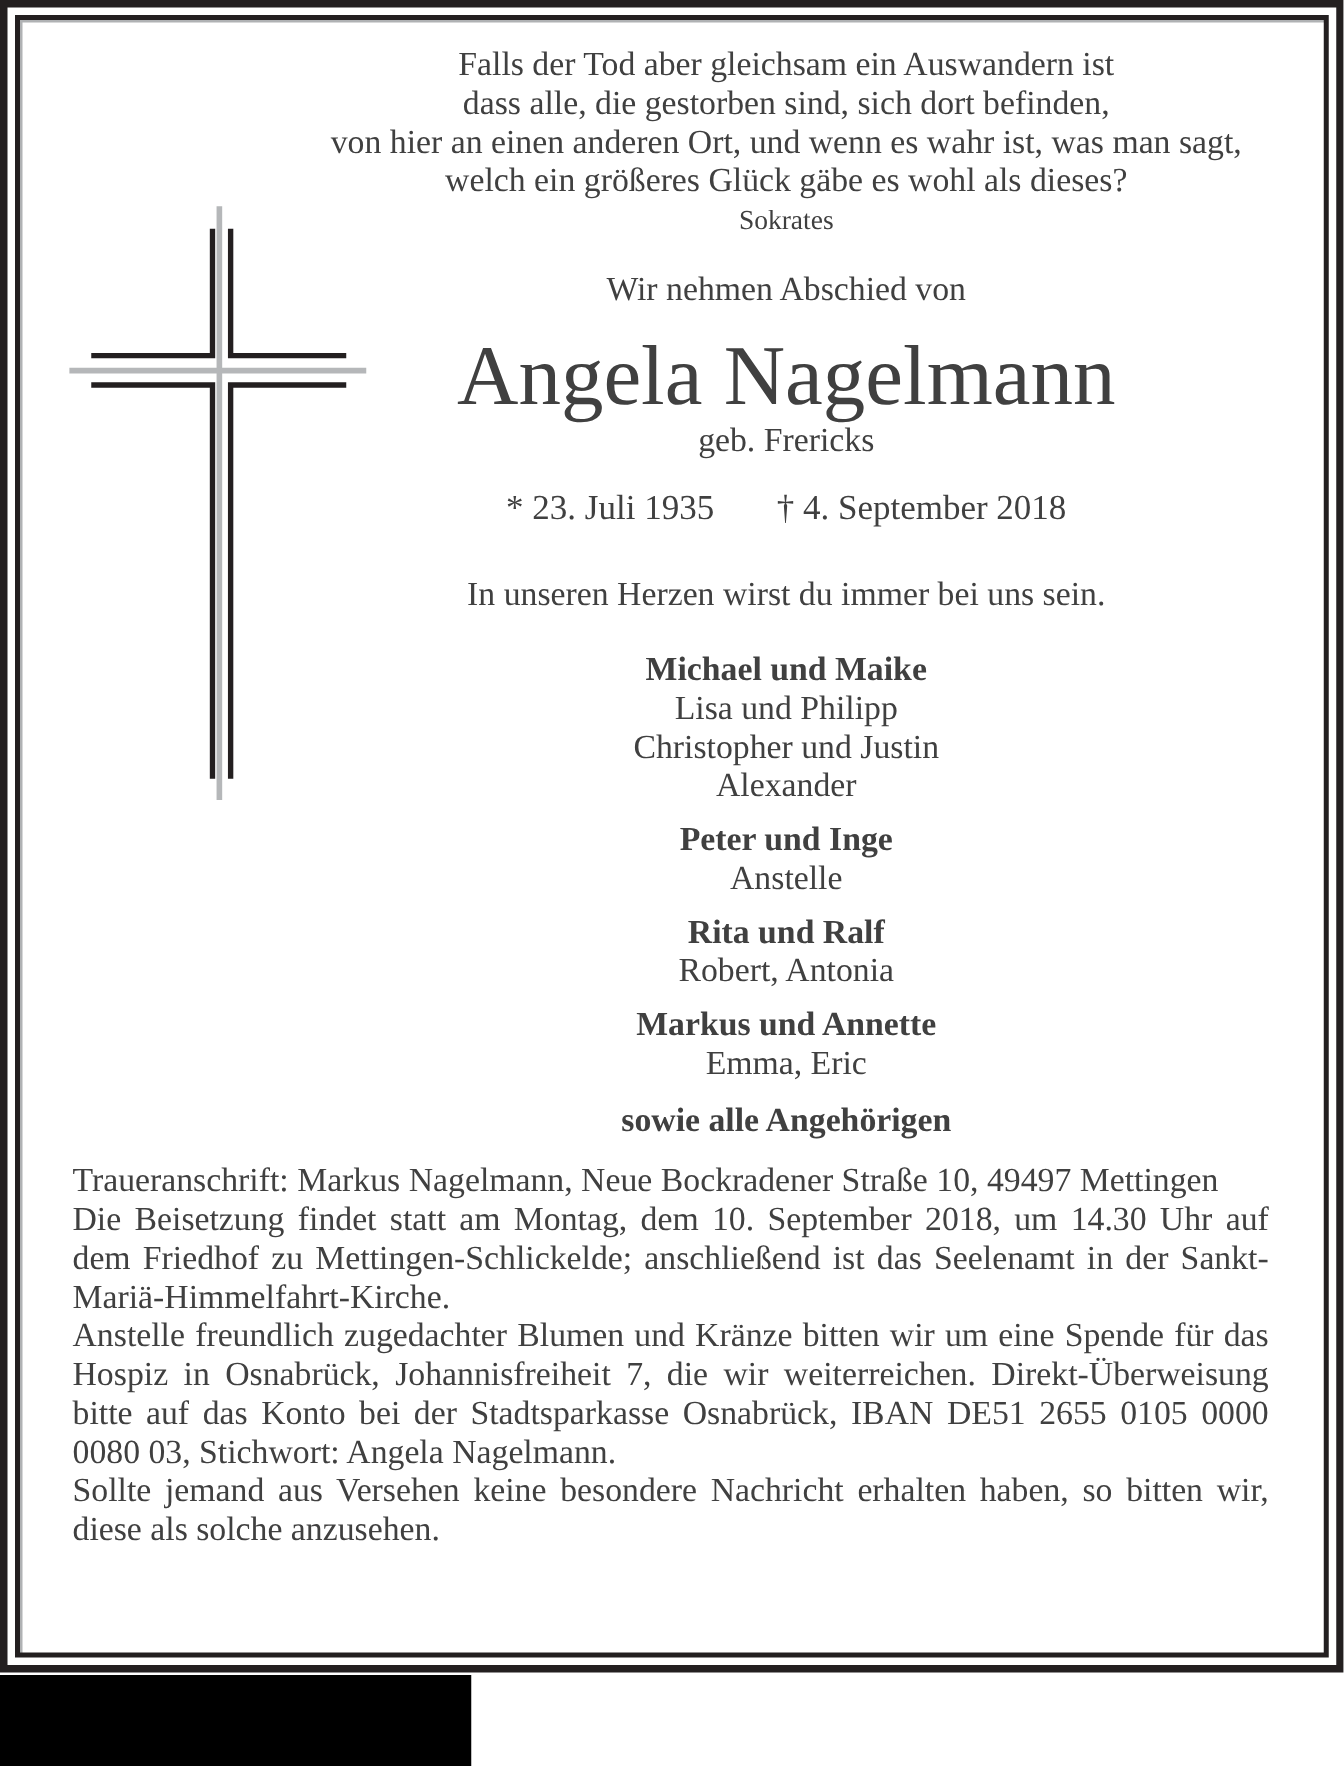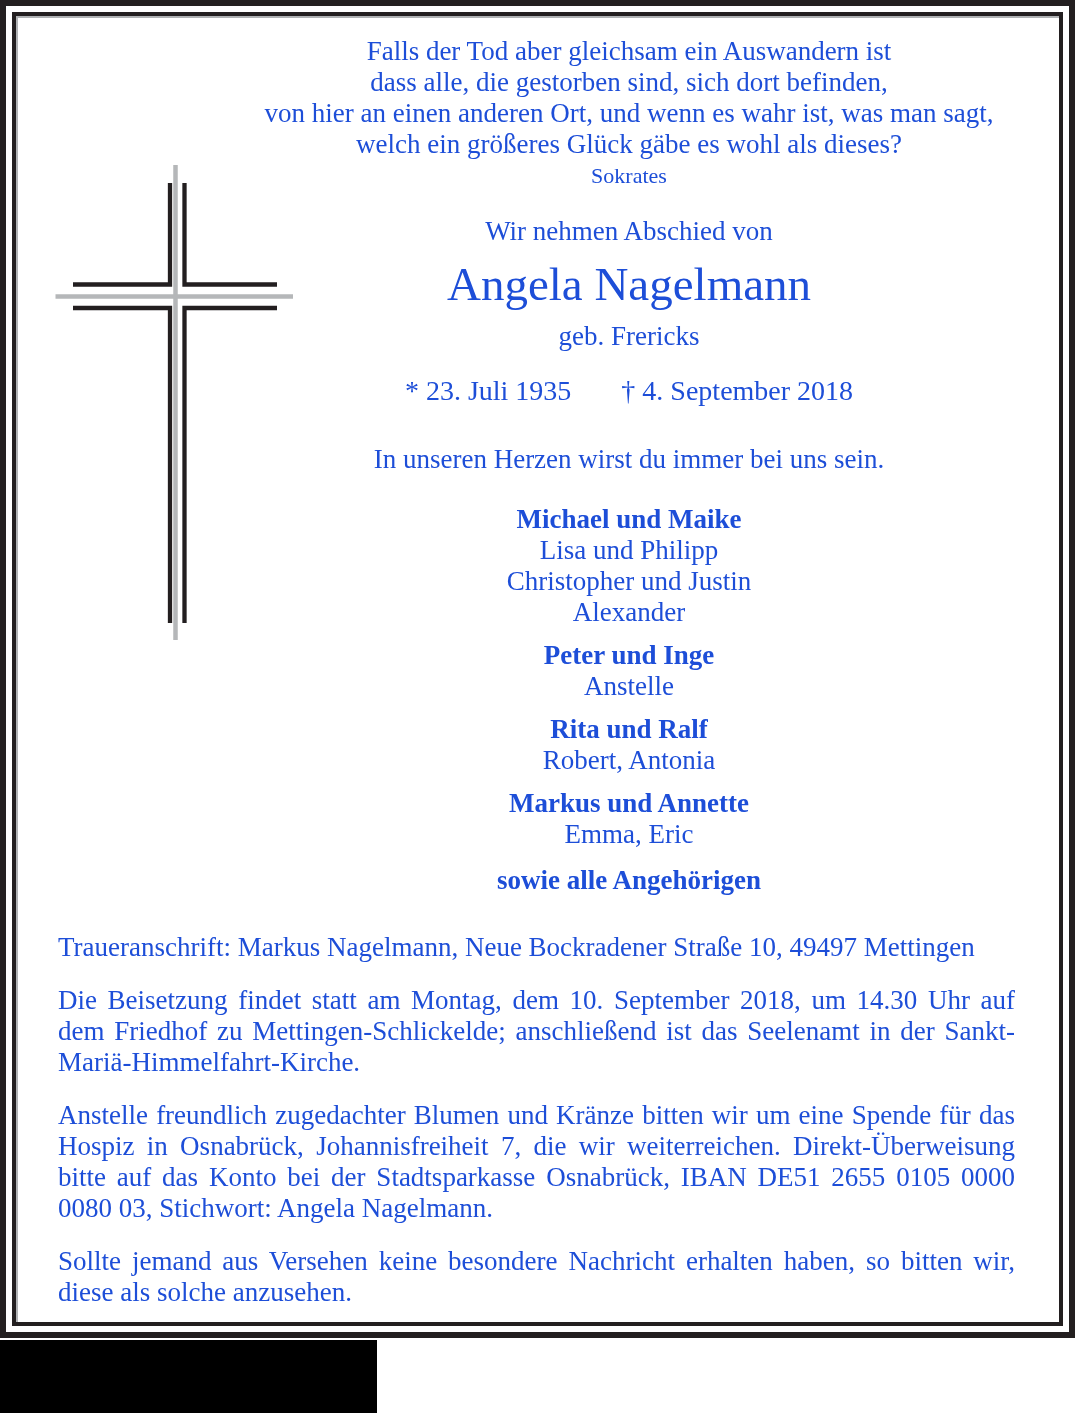--- a/index.html
+++ b/index.html
@@ -2,21 +2,21 @@
 <html><head>
 <meta charset="utf-8">
 <style>
   html, body { margin: 0; padding: 0; background: #ffffff; }
   .page {
     position: relative;
     width: 1075px;
     height: 1413px;
     background: #ffffff;
     font-family: "Liberation Serif", serif;
-    color: #1d4ed8;
+    color: #404040;
     overflow: hidden;
   }
   .card {
     position: absolute;
     left: 0; top: 0;
     width: 1075px;
     height: 1338px;
     box-sizing: border-box;
     border: 6px solid #231f20;
     padding: 6px;
@@ -34,35 +34,35 @@
     position: absolute;
     left: 55px;
     top: 163px;
     width: 240px;
     height: 479px;
   }
   .center-col { margin-left: 185px; text-align: center; }
   .quote-line { font-size: 27px; line-height: 31px; }
   .sokrates { font-size: 22px; line-height: 26px; margin-top: 3px; }
   .farewell { font-size: 27px; line-height: 31px; margin-top: 27px; }
-  .name { font-size: 47px; line-height: 74px; margin-top: 0; white-space: nowrap; }
+  .name { font-size: 68px; line-height: 74px; margin-top: 16px; white-space: nowrap; }
   .maiden { font-size: 27px; line-height: 30px; }
   .dates { font-size: 28px; line-height: 32px; margin-top: 24px; }
   .date-gap { display: inline-block; width: 50px; }
   .dedication { font-size: 27px; line-height: 31px; margin-top: 37px; font-family: Liberation Serif, serif; }
   .mourners { margin-top: 29px; }
   .group { margin-top: 12px; }
   .group.first { margin-top: 13px; }
   .group-head { font-weight: bold; font-size: 27px; line-height: 31px; }
   .group-member { font-size: 27px; line-height: 31px; }
   .final-line { font-weight: bold; font-size: 27px; line-height: 31px; margin-top: 15px; }
   .details { font-size: 27px; line-height: 31px; }
   .dateline { margin-top: 33px; }
-  .address { margin-top: 36px; }
-  .para { margin-top: 22px; text-align: justify; }
+  .address { margin-top: 17px; }
+  .para { text-align: justify; }
   .black-box {
     position: absolute;
     left: 0;
     top: 1340px;
     width: 377px;
     height: 73px;
     background: #000000;
   }
 </style>
 </head>

